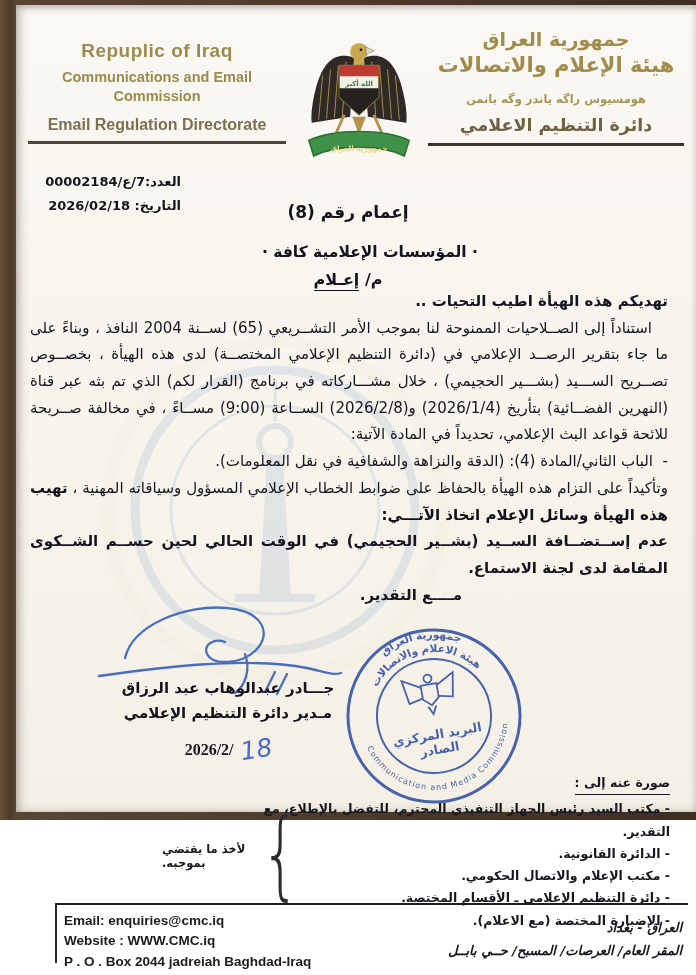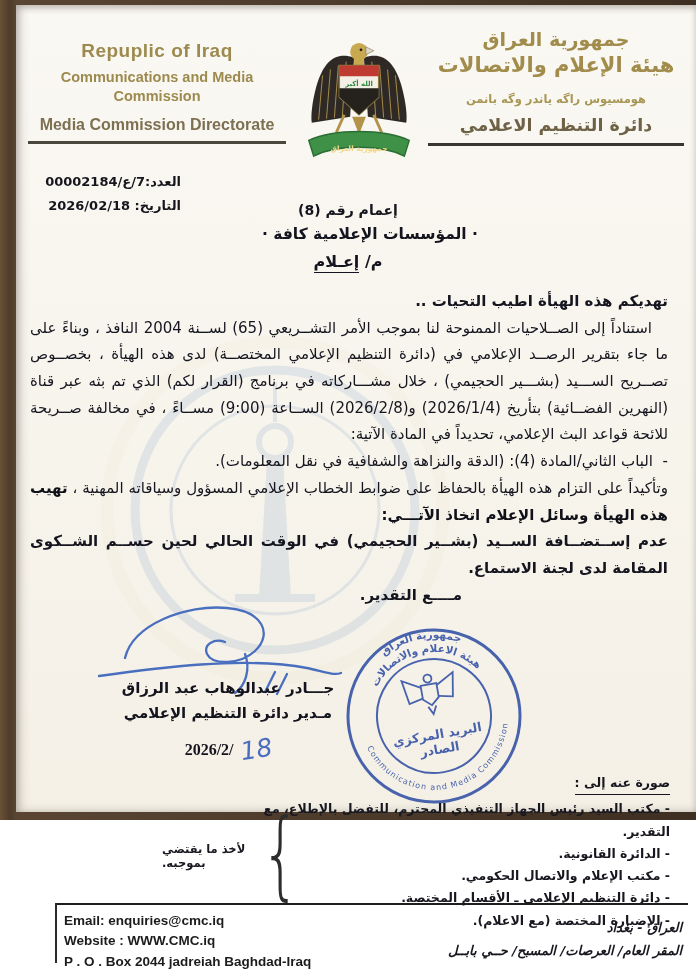--- a/index.html
+++ b/index.html
@@ -15,21 +15,21 @@
   .hdr-en .l4{font-size:16px;color:#7d7052;padding-bottom:7px;border-bottom:3px solid #4a473c;}
   .hdr-ar{left:428px;top:28px;width:256px;text-align:center;color:#a18c4c;font-weight:bold;direction:rtl;}
   .hdr-ar .l1{font-size:19px;margin-bottom:3px;}
   .hdr-ar .l2{font-size:21px;margin-bottom:15px;}
   .hdr-ar .l3{font-size:11.5px;color:#a89655;margin-bottom:9px;}
   .hdr-ar .l4{font-size:17.5px;color:#6e6246;padding-bottom:8px;border-bottom:3px solid #38362f;}
   
   .ref{left:35px;top:170px;width:146px;direction:rtl;text-align:right;color:#15151d;font-weight:bold;font-size:13px;line-height:1.85;}
   
   .subject{left:0;top:202px;width:696px;text-align:center;color:#14141e;font-weight:bold;direction:rtl;}
-  .subject .s1{font-size:14px;margin-bottom:7px;}
+  .subject .s1{font-size:17px;margin-bottom:21px;}
   .subject .s2{font-size:15.5px;margin-bottom:9px;padding-left:44px;}
   .subject .s3{font-size:16px;}
   .u{border-bottom:1.5px solid #14141e;padding-bottom:1px;}
   
   .body{left:30px;top:288px;width:638px;direction:rtl;color:#15151f;font-size:15px;line-height:1.78;text-align:justify;}
   .body p{margin:0;}
   .body .indent{text-indent:16px;}
   .body b{color:#101018;}
   .closing{margin-top:5px;text-align:center;transform:translateX(62px);font-weight:bold;}
   
@@ -62,23 +62,23 @@
     <circle cx="180" cy="180" r="140" fill="none" stroke="#4775b5" stroke-width="9"></circle>
     <circle cx="180" cy="180" r="104" fill="none" stroke="#4775b5" stroke-width="3"></circle>
     <path d="M180,52 L180,92" stroke="#4775b5" stroke-width="4"></path>
     <circle cx="180" cy="112" r="16" fill="none" stroke="#4775b5" stroke-width="6"></circle>
     <path d="M172,130 L164,268 L196,268 L188,130 Z" fill="#4775b5"></path>
     <path d="M140,268 H220" stroke="#4775b5" stroke-width="8"></path>
   </svg>
 
   <div class="abs hdr-en">
     <div class="l1">Repuplic of Iraq</div>
-    <div class="l2">Communications and Media</div>
+    <div class="l2">Communications and Email</div>
     <div class="l3">Commission</div>
-    <div class="l4">Media Commission Directorate</div>
+    <div class="l4">Email Regulation Directorate</div>
   </div>
 
   <svg class="abs" style="left:295px;top:26px;" width="128" height="148" viewBox="0 0 130 150">
     <path d="M60,32 C42,26 30,34 22,60 C17,78 16,92 17,98 L56,92 Z" fill="#2e2924"></path>
     <path d="M28,50 L24,95 M36,44 L32,94 M44,40 L40,93 M52,36 L48,92" stroke="#a78d4b" stroke-width="1"></path>
     <path d="M70,32 C88,26 100,34 108,60 C113,78 114,92 113,98 L74,92 Z" fill="#2e2924"></path>
     <path d="M102,50 L106,95 M94,44 L98,94 M86,40 L90,93 M78,36 L82,92" stroke="#a78d4b" stroke-width="1"></path>
     <circle cx="65" cy="26" r="9" fill="#c9a94f"></circle>
     <path d="M72,21 l8,4 l-8,4 z" fill="#ded8c8" stroke="#6b5a2e" stroke-width=".5"></path>
     <circle cx="67" cy="24" r="1.4" fill="#1d1b18"></circle>

